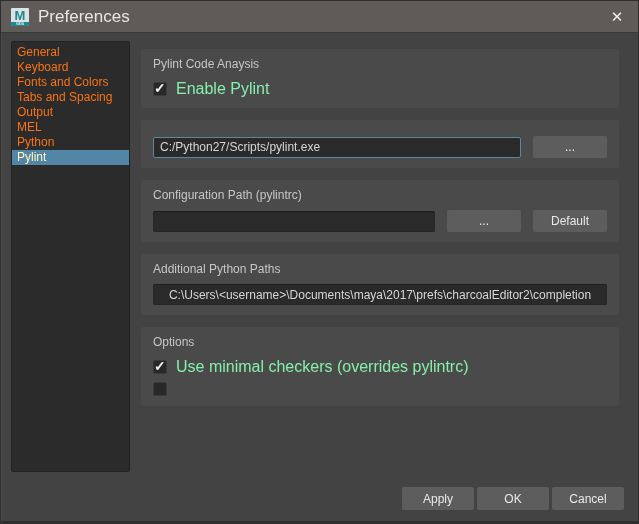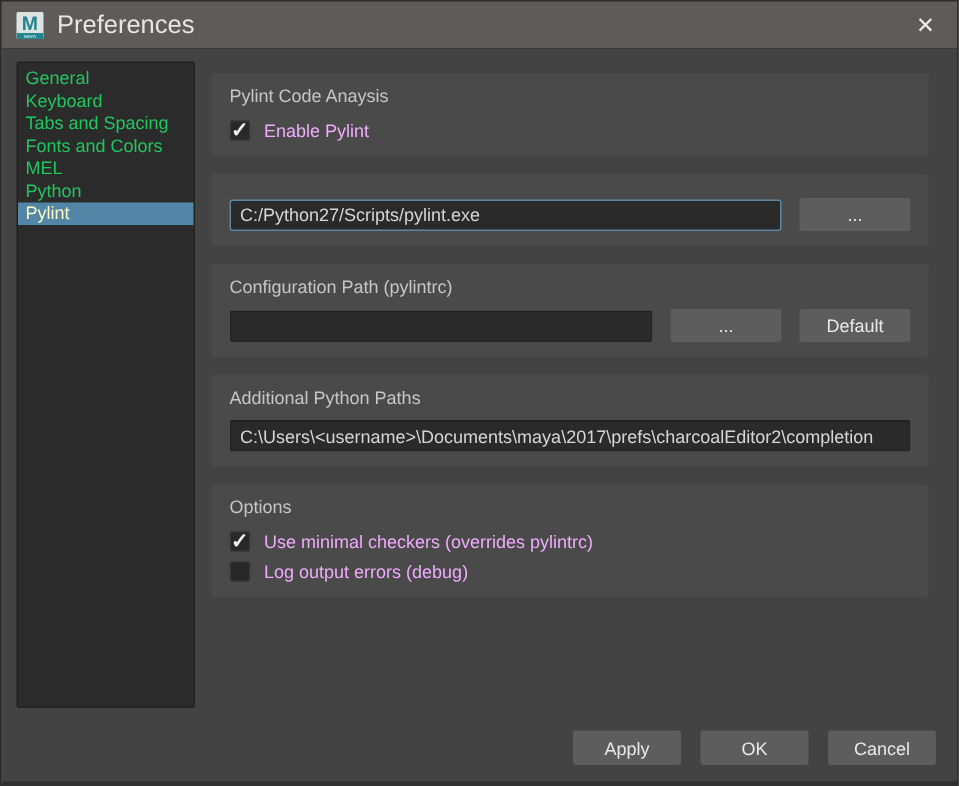--- a/index.html
+++ b/index.html
@@ -46,21 +46,21 @@
   .close::before{content:"✕";}
   
   .sidebar{
     position:absolute;left:10px;top:40px;width:119px;height:431px;
     background:#2b2b2b;
     border:1px solid #222;
     border-radius:2px;
     padding:3px 0 0 0;
   }
   .side-item{
-    font-size:12px;line-height:15px;color:#22c55e;
+    font-size:12px;line-height:15px;color:#f97316;
     padding:0 5px;white-space:nowrap;
   }
   .side-item.selected{background:var(--selection,#5285a6);color:#fef9c3;}
   
   .main{position:absolute;left:140px;top:48px;width:478px;}
   .group{
     background:var(--group-bg,#4a4a4a);
     border-radius:2px;
     padding:8px 12px 10px 12px;
     margin-bottom:12px;
@@ -75,72 +75,73 @@
     background:#282828;
     border:1px solid #3a3a3a;
     border-radius:2px;
     position:relative;
   }
   .checkbox.checked::after{
     content:"✓";
     position:absolute;left:0px;top:-3px;
     color:#f2f2f2;font-size:14px;font-weight:bold;
   }
-  .cb-label{font-size:12px;color:#f0abfc;}
+  .cb-label{font-size:16px;color:#86efac;}
   
   .text-input{
     height:21px;
     background:var(--field-bg,#2a2a2a);
     border:1px solid #252525;border-top-color:#1d1d1d;
     border-radius:2px;
     color:#d6d6d6;font-size:12px;
     padding:0 6px;
     font-family:"Liberation Sans",sans-serif;
     outline:none;
   }
   .text-input.focused{border:1px solid var(--focus-border,#5c87a3);}
   .grow{flex:1;min-width:0;}
-  .full{width:100%;}
+  .full{width:100%;text-align:center;}
   
   .btn{
     height:22px;
     background:var(--button-bg,#5d5d5d);
     border:none;border-radius:2px;
     color:#e9e9e9;font-size:12px;
     font-family:"Liberation Sans",sans-serif;
     padding:0 8px;
     cursor:default;
   }
   .btn-74{width:74px;flex:none;}
   
   .footer{
     position:absolute;right:14px;top:486px;
-    display:flex;gap:13px;
+    display:flex;gap:3px;
   }
   .footer .btn{width:72px;height:23px;}
 </style>
 </head>
 <body>
 
 <div class="window">
 
   <div class="titlebar">
     <div class="app-icon">
       <span class="app-icon-m">M</span>
       <span class="app-icon-sub">MAYA</span>
     </div>
     <span class="title">Preferences</span>
     <span class="close"></span>
   </div>
 
   <div class="sidebar">
     <div class="side-item">General</div>
     <div class="side-item">Keyboard</div>
+    <div class="side-item">Fonts and Colors</div>
     <div class="side-item">Tabs and Spacing</div>
-    <div class="side-item">Fonts and Colors</div>
+    <div class="side-item">Output</div>
     <div class="side-item">MEL</div>
     <div class="side-item">Python</div>
     <div class="side-item selected">Pylint</div>
   </div>
 
   <div class="main">
 
     <div class="group">
       <div class="group-title">Pylint Code Anaysis</div>
       <div class="cb-row">
@@ -173,21 +174,20 @@
     </div>
 
     <div class="group">
       <div class="group-title">Options</div>
       <div class="cb-row">
         <span class="checkbox checked"></span>
         <span class="cb-label">Use minimal checkers (overrides pylintrc)</span>
       </div>
       <div class="cb-row">
         <span class="checkbox"></span>
-        <span class="cb-label">Log output errors (debug)</span>
       </div>
     </div>
 
   </div>
 
   <div class="footer">
     <button class="btn">Apply</button>
     <button class="btn">OK</button>
     <button class="btn">Cancel</button>
   </div>

